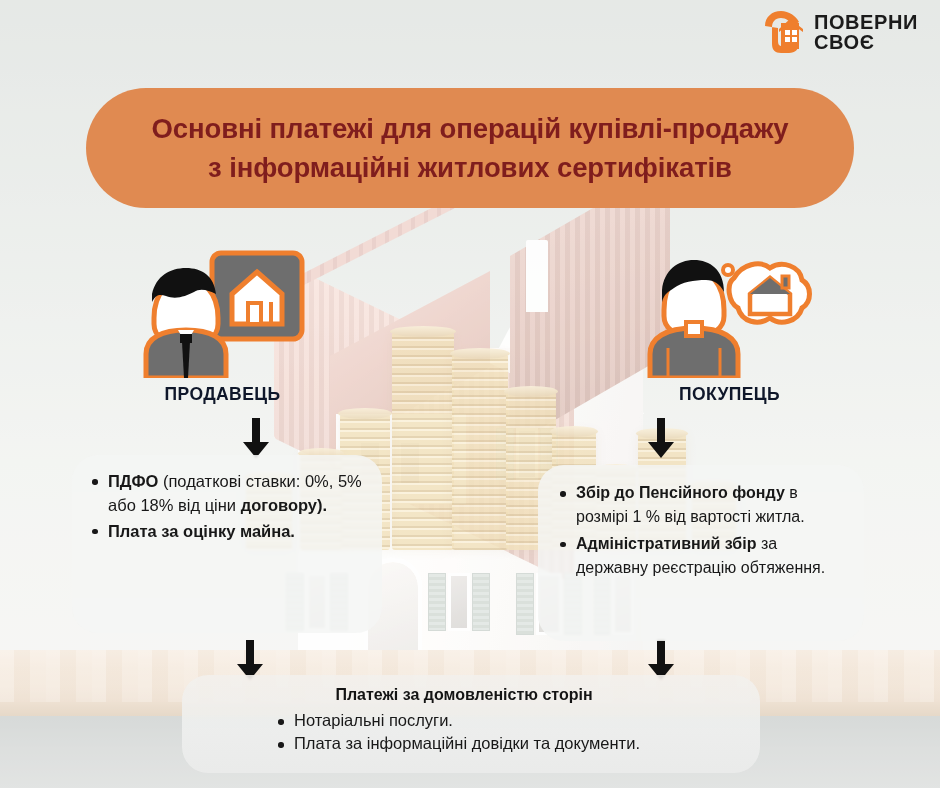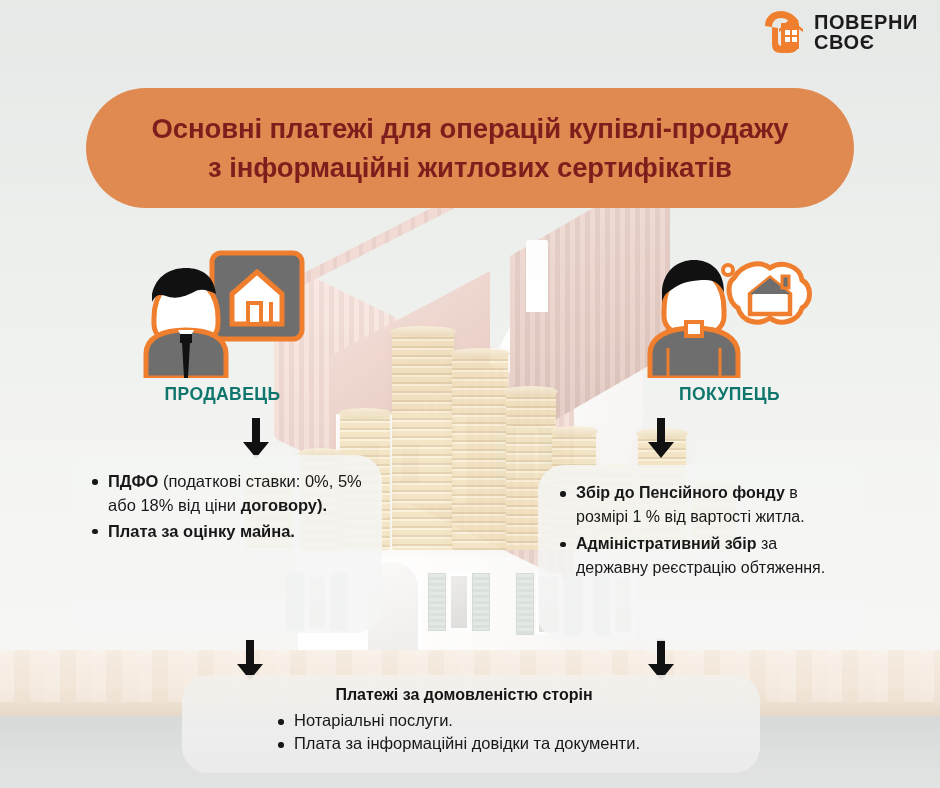--- a/index.html
+++ b/index.html
@@ -238,21 +238,21 @@
     position: absolute;
     display: flex;
     flex-direction: column;
     align-items: center;
   }
   .person-seller { left: 130px; top: 250px; width: 185px; }
   .person-buyer  { left: 642px; top: 250px; width: 175px; text-align: center; }
   .person-label {
     font-size: 17.5px;
     font-weight: 700;
-    color: #0f766e;
+    color: #0f172a;
     letter-spacing: .4px;
     margin-top: 6px;
   }
 
   
   .arrow-down { position: absolute; width: 26px; height: 40px; }
 
   
   .card {
     position: absolute;

